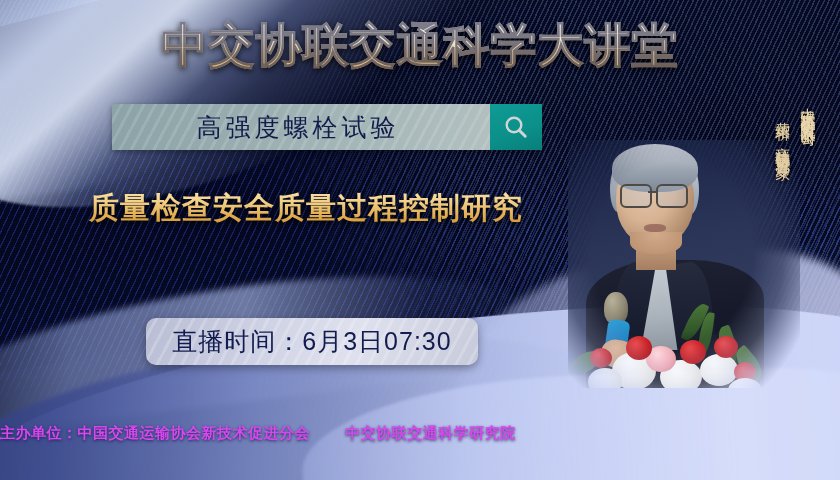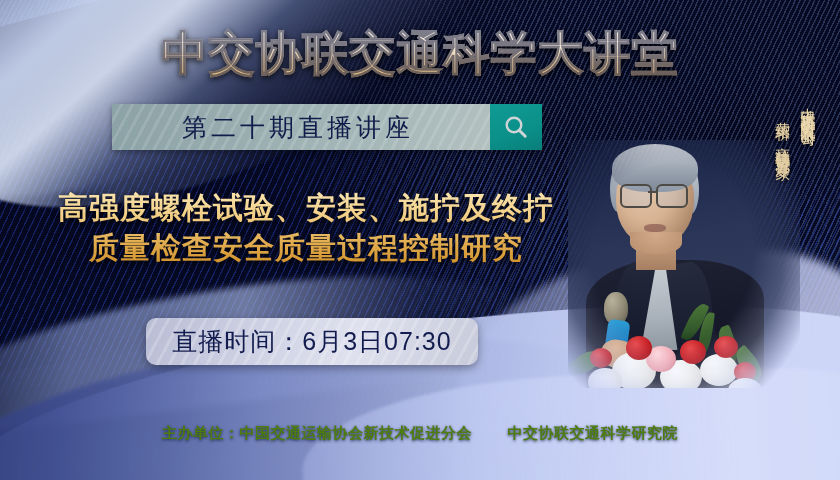--- a/index.html
+++ b/index.html
@@ -322,21 +322,21 @@
   .leaf {
     position: absolute;
     background: linear-gradient(150deg, #4f7a3a 0%, #31572a 70%, #1d3a1c 100%);
     border-radius: 60% 10% 60% 10%;
   }
 
   
   .main-title {
     position: absolute;
     left: 0; right: 0;
-    top: 28px;
+    top: 20px;
     text-align: center;
     font-size: 46px;
     font-weight: 700;
     letter-spacing: 1px;
     line-height: 1.1;
     background: linear-gradient(180deg, #fdf6ec 0%, #f6e9d5 38%, #e9cfa6 62%, #d4ad72 100%);
     -webkit-background-clip: text;
     background-clip: text;
     color: transparent;
     -webkit-text-stroke: 1px rgba(20,26,60,0.55);
@@ -419,24 +419,24 @@
     color: #131c4e;
     letter-spacing: 1px;
     box-shadow: 0 3px 8px rgba(0,0,0,.35);
   }
 
   
   .footer {
     position: absolute;
     left: 0; right: 0;
     top: 424px;
-    text-align: center;
+    text-align: left;
     font-size: 15px;
     font-weight: 700;
-    color: #4d7c0f;
+    color: #d946ef;
     letter-spacing: .5px;
     text-shadow: 0 1px 3px rgba(20,26,70,.85);
   }
   .footer .gap { display: inline-block; width: 26px; }
 
   
   .vcredits {
     position: absolute;
     right: 22px;
     top: 96px;
@@ -513,31 +513,30 @@
     <div class="fl fl-red" style="left:22px;top:208px;width:22px;height:20px;"></div>
     <div class="fl fl-red" style="left:112px;top:200px;width:26px;height:24px;"></div>
     <div class="fl fl-red" style="left:146px;top:196px;width:24px;height:22px;"></div>
     <div class="fl fl-red" style="left:166px;top:222px;width:22px;height:20px;"></div>
     <div class="fl fl-white" style="left:160px;top:238px;width:34px;height:26px;"></div>
   </div>
 
   <div class="main-title">中交协联交通科学大讲堂</div>
 
   <div class="subtitle-bar">
-    <div class="subtitle-text">第二十期直播讲座</div>
+    <div class="subtitle-text">高强度螺栓试验</div>
     <div class="subtitle-search">
       <svg width="28" height="28" viewBox="0 0 28 28">
         <circle cx="12" cy="12" r="7.3" fill="none" stroke="#cfd4d6" stroke-width="2.4"></circle>
         <line x1="17.2" y1="17.2" x2="23.2" y2="23.2" stroke="#cfd4d6" stroke-width="3" stroke-linecap="round"></line>
       </svg>
     </div>
   </div>
 
   <div class="headline">
-    <span class="l1">高强度螺栓试验、安装、施拧及终拧</span>
     <span class="l2">质量检查安全质量过程控制研究</span>
   </div>
 
   <div class="time-badge">直播时间：6月3日07:30</div>
 
   <div class="vcredits">
     <div class="vtext person">黄绍桥  高栓试验研究首席专家</div>
     <div class="vtext org">中铁大桥科学研究院有限公司</div>
   </div>
 

